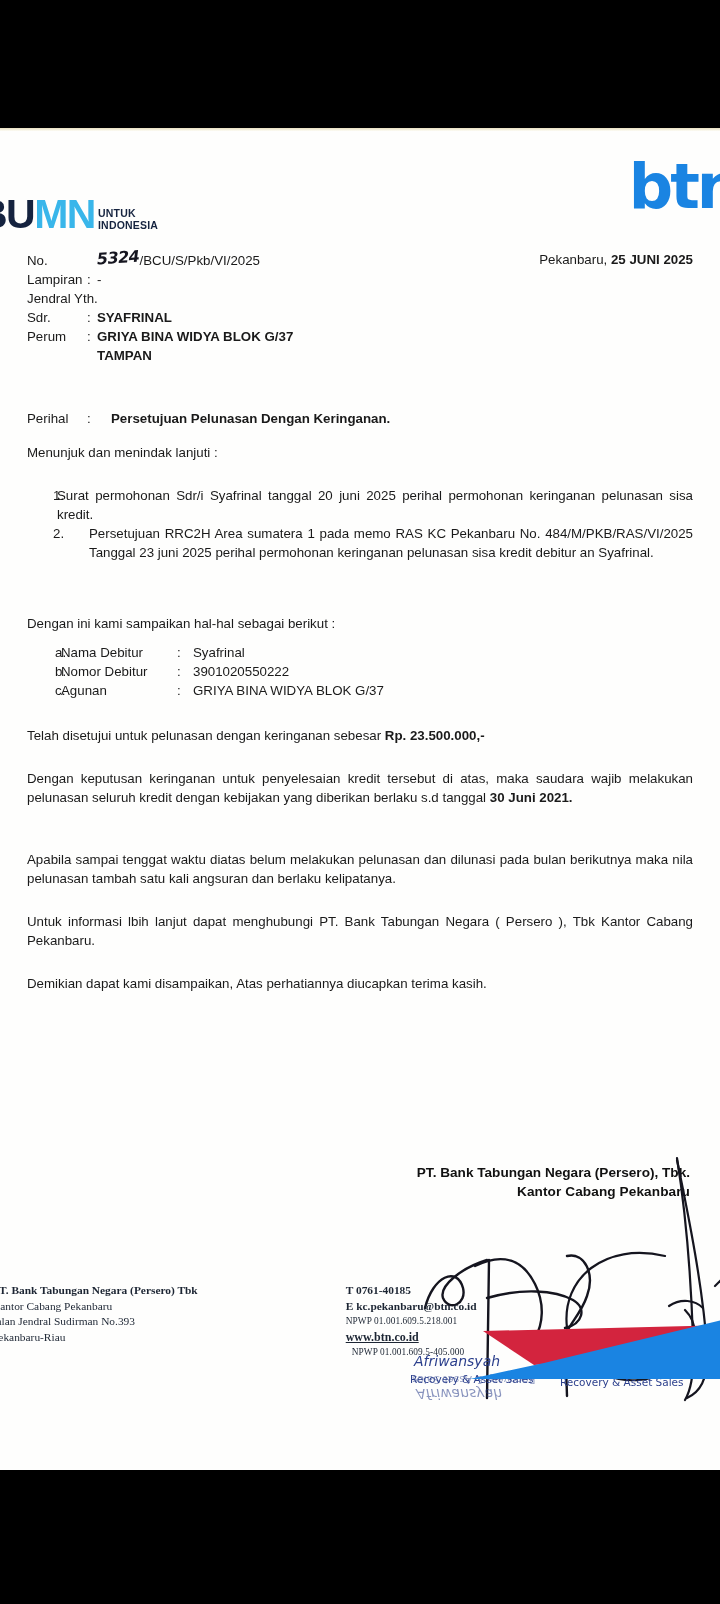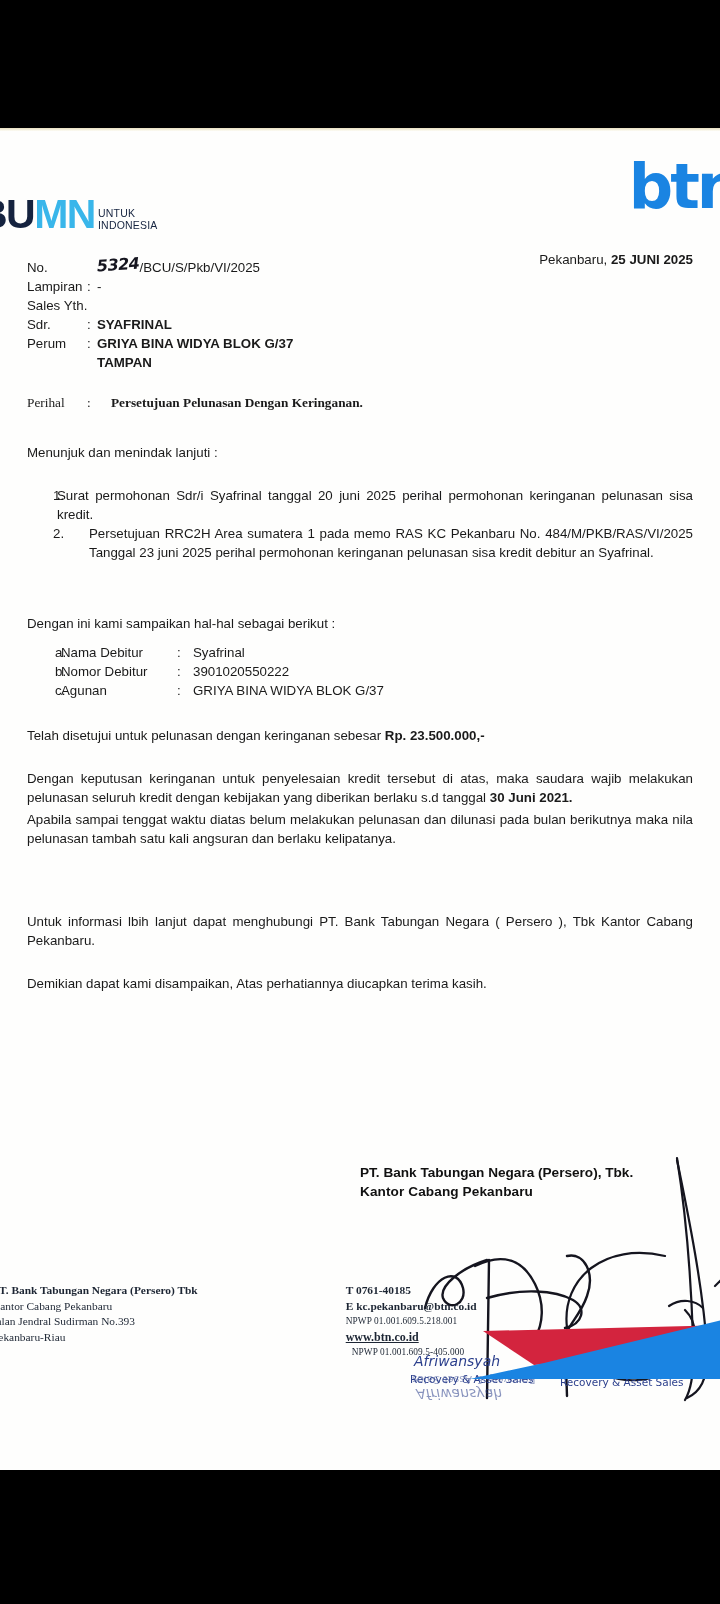--- a/index.html
+++ b/index.html
@@ -29,67 +29,67 @@
   
   #bumn-logo {
     position: absolute; left: -22px; top: 44px;
     display: flex; align-items: flex-end;
   }
   .bumn-word { font-weight: bold; font-size: 41px; line-height: 38px; letter-spacing: -1.5px; }
   .bumn-bu { color: #15233f; }
   .bumn-mn { color: #39b6ea; }
   .bumn-tag {
     margin-left: 3px; margin-bottom: 2px;
-    color: #15233f; font-size: 10.5px; font-weight: normal;
+    color: #15233f; font-size: 10.5px; font-weight: bold;
     line-height: 11.5px; letter-spacing: .2px; margin-top: 36px;
   }
 
   #btn-logo {
     position: absolute; right: -18px; top: 28px;
     color: #1a84e2; font-weight: bold; font-size: 62px;
     letter-spacing: -3px; line-height: 62px;
     font-family: "DejaVu Sans", sans-serif;
   }
   .txt { color: #1a1a1a; font-size: 13.3px; line-height: 19px; }
 
-  #headblock { position: absolute; left: 27px; top: 129px; width: 666px; }
+  #headblock { position: absolute; left: 27px; top: 122px; width: 666px; }
   .hrow { display: flex; align-items: baseline; }
   .hlabel { width: 60px; flex: none; }
   .hcolon { width: 10px; flex: none; }
   .hval { }
   .b { font-weight: bold; }
   .handwrite {
     font-family: "DejaVu Sans", sans-serif;
     font-weight: bold; font-style: italic;
     font-size: 16px; letter-spacing: -.5px;
     transform: rotate(-4deg) translateY(-2px);
     display: inline-block; color: #15151f;
   }
   #dateline { position: absolute; right: 27px; top: 122px; white-space: nowrap; }
 
-  #perihal { position: absolute; left: 27px; top: 265px; display: flex; font-family: Liberation Serif, serif; }
+  #perihal { position: absolute; left: 27px; top: 281px; display: flex; }
   #perihal .pl { width: 60px; }
   #perihal .pc { width: 24px; }
 
   .para { position: absolute; left: 27px; width: 666px; text-align: justify; }
   .para.nj { text-align: left; }
 
   ol.numlist, ol.alphalist { list-style: none; }
   .numlist li { display: flex; margin-bottom: 0px; }
   .numlist .mk { width: 30px; flex: none; padding-left: 26px; }
   .numlist .bd { flex: 1; text-align: justify; }
   .numlist li:last-child .bd { text-align: justify; margin-left: 32px; }
 
   .alphalist li { display: flex; }
   .alphalist .mk { width: 34px; flex: none; padding-left: 28px; }
   .alphalist .k { width: 116px; flex: none; }
   .alphalist .c { width: 16px; flex: none; }
 
   
-  #sigblock { position: absolute; right: 30px; top: 1035px; width: 330px; text-align: left; }
+  #sigblock { position: absolute; right: 30px; top: 1035px; width: 330px; text-align: right; }
   #sigblock .l1, #sigblock .l2 { font-weight: bold; font-size: 13.6px; line-height: 19px; color:#111; white-space: nowrap; }
   #sigblock .l2 { letter-spacing: .1px; }
 
   .sig-ink { position: absolute; pointer-events: none; }
   .sname {
     position: absolute; color: #2b3f8c;
     font-family: "DejaVu Sans", sans-serif;
     font-size: 14px; white-space: nowrap; font-style: italic;
   }
   .stitle {
@@ -138,21 +138,21 @@
         <span class="hlabel">No.</span>
         <span class="hcolon"></span>
         <span class="hval"><span class="handwrite">5324</span><span>/BCU/S/Pkb/VI/2025</span></span>
       </div>
       <div class="hrow txt">
         <span class="hlabel">Lampiran</span>
         <span class="hcolon">:</span>
         <span class="hval">-</span>
       </div>
       <div class="hrow txt">
-        <span>Sales Yth.</span>
+        <span>Jendral Yth.</span>
       </div>
       <div class="hrow txt">
         <span class="hlabel">Sdr.</span>
         <span class="hcolon">:</span>
         <span class="hval b">SYAFRINAL</span>
       </div>
       <div class="hrow txt">
         <span class="hlabel">Perum</span>
         <span class="hcolon">:</span>
         <span class="hval b">GRIYA BINA WIDYA BLOK G/37</span>
@@ -212,21 +212,21 @@
     </ol>
 
     <div class="para txt nj" style="top:598px;">
       <span>Telah disetujui untuk pelunasan dengan keringanan sebesar </span><span class="b">Rp. 23.500.000,-</span>
     </div>
 
     <div class="para txt" style="top:641px;">
       <span>Dengan keputusan keringanan untuk penyelesaian kredit tersebut di atas, maka saudara wajib melakukan pelunasan seluruh kredit dengan kebijakan yang diberikan berlaku s.d tanggal </span><span class="b">30 Juni 2021.</span>
     </div>
 
-    <div class="para txt" style="top:682px;">Apabila sampai tenggat waktu diatas belum melakukan pelunasan dan dilunasi pada bulan berikutnya maka nila pelunasan tambah satu kali angsuran dan berlaku kelipatanya.</div>
+    <div class="para txt" style="top:722px;">Apabila sampai tenggat waktu diatas belum melakukan pelunasan dan dilunasi pada bulan berikutnya maka nila pelunasan tambah satu kali angsuran dan berlaku kelipatanya.</div>
 
     <div class="para txt" style="top:784px;">Untuk informasi lbih lanjut dapat menghubungi PT. Bank Tabungan Negara ( Persero ), Tbk Kantor Cabang Pekanbaru.</div>
 
     <div class="para txt nj" style="top:846px;">Demikian dapat kami disampaikan, Atas perhatiannya diucapkan terima kasih.</div>
 
     <div id="sigblock">
       <div class="l1">PT. Bank Tabungan Negara (Persero), Tbk.</div>
       <div class="l2">Kantor Cabang Pekanbaru</div>
     </div>
 

